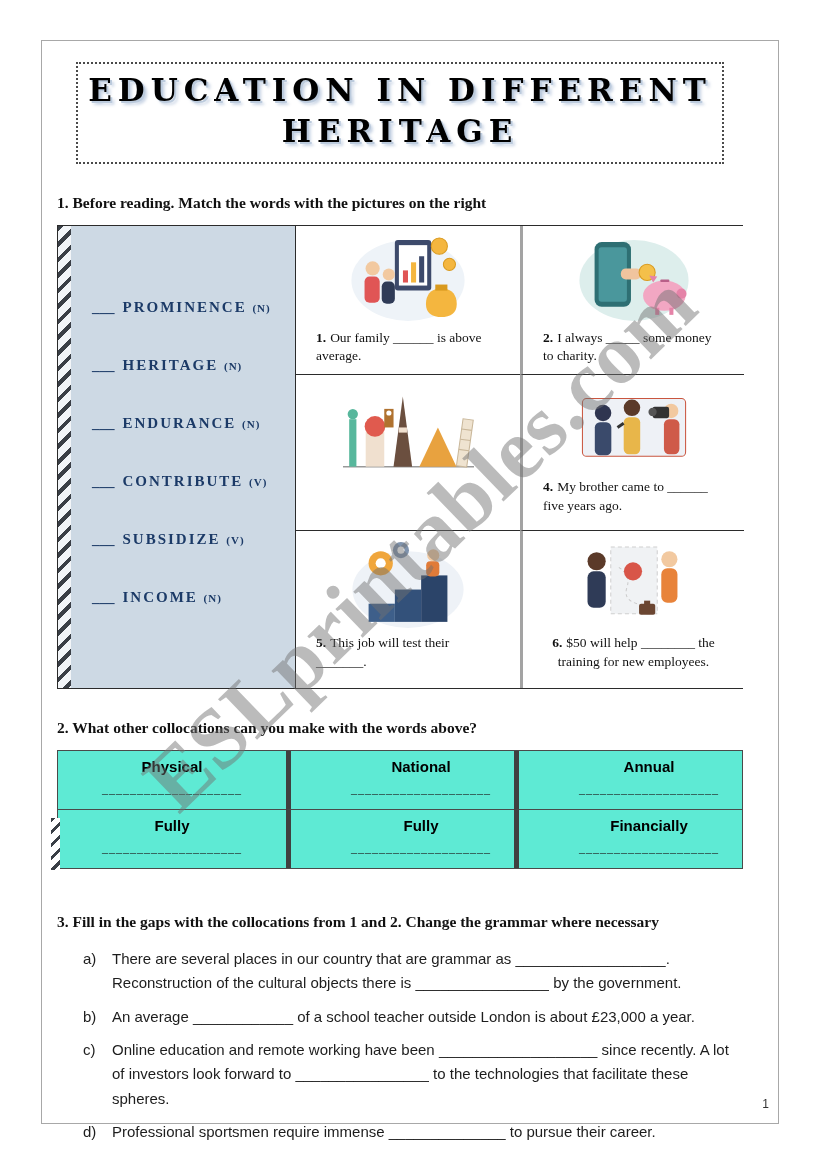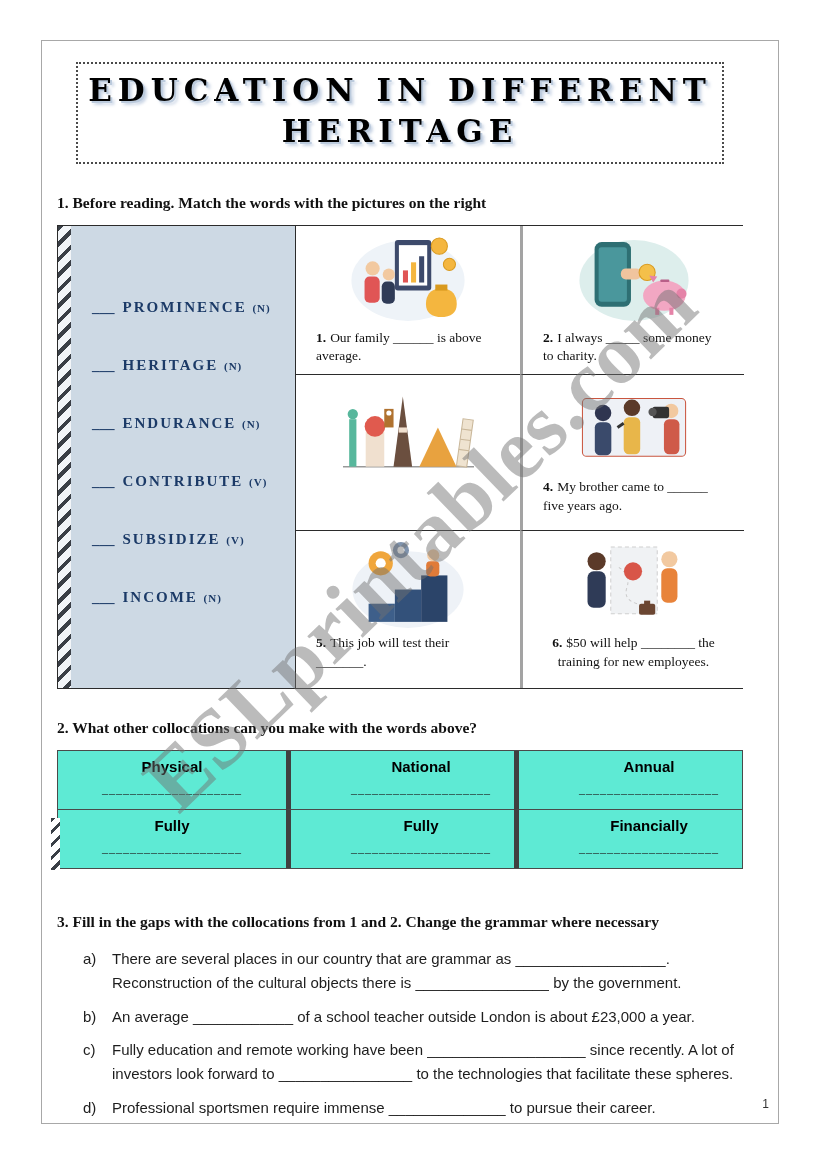--- a/index.html
+++ b/index.html
@@ -269,21 +269,21 @@
       <div class="fill-item">
         <span class="fill-label">a)</span>
         <span class="fill-text">There are several places in our country that are grammar as __________________. Reconstruction of the cultural objects there is ________________ by the government.</span>
       </div>
       <div class="fill-item">
         <span class="fill-label">b)</span>
         <span class="fill-text">An average ____________ of a school teacher outside London is about £23,000 a year.</span>
       </div>
       <div class="fill-item">
         <span class="fill-label">c)</span>
-        <span class="fill-text">Fully education and remote working have been ___________________ since recently. A lot of investors look forward to ________________ to the technologies that facilitate these spheres.</span>
+        <span class="fill-text">Online education and remote working have been ___________________ since recently. A lot of investors look forward to ________________ to the technologies that facilitate these spheres.</span>
       </div>
       <div class="fill-item">
         <span class="fill-label">d)</span>
         <span class="fill-text">Professional sportsmen require immense ______________ to pursue their career.</span>
       </div>
     </div>
 
   </div>
 
   <div class="page-number">1</div>

